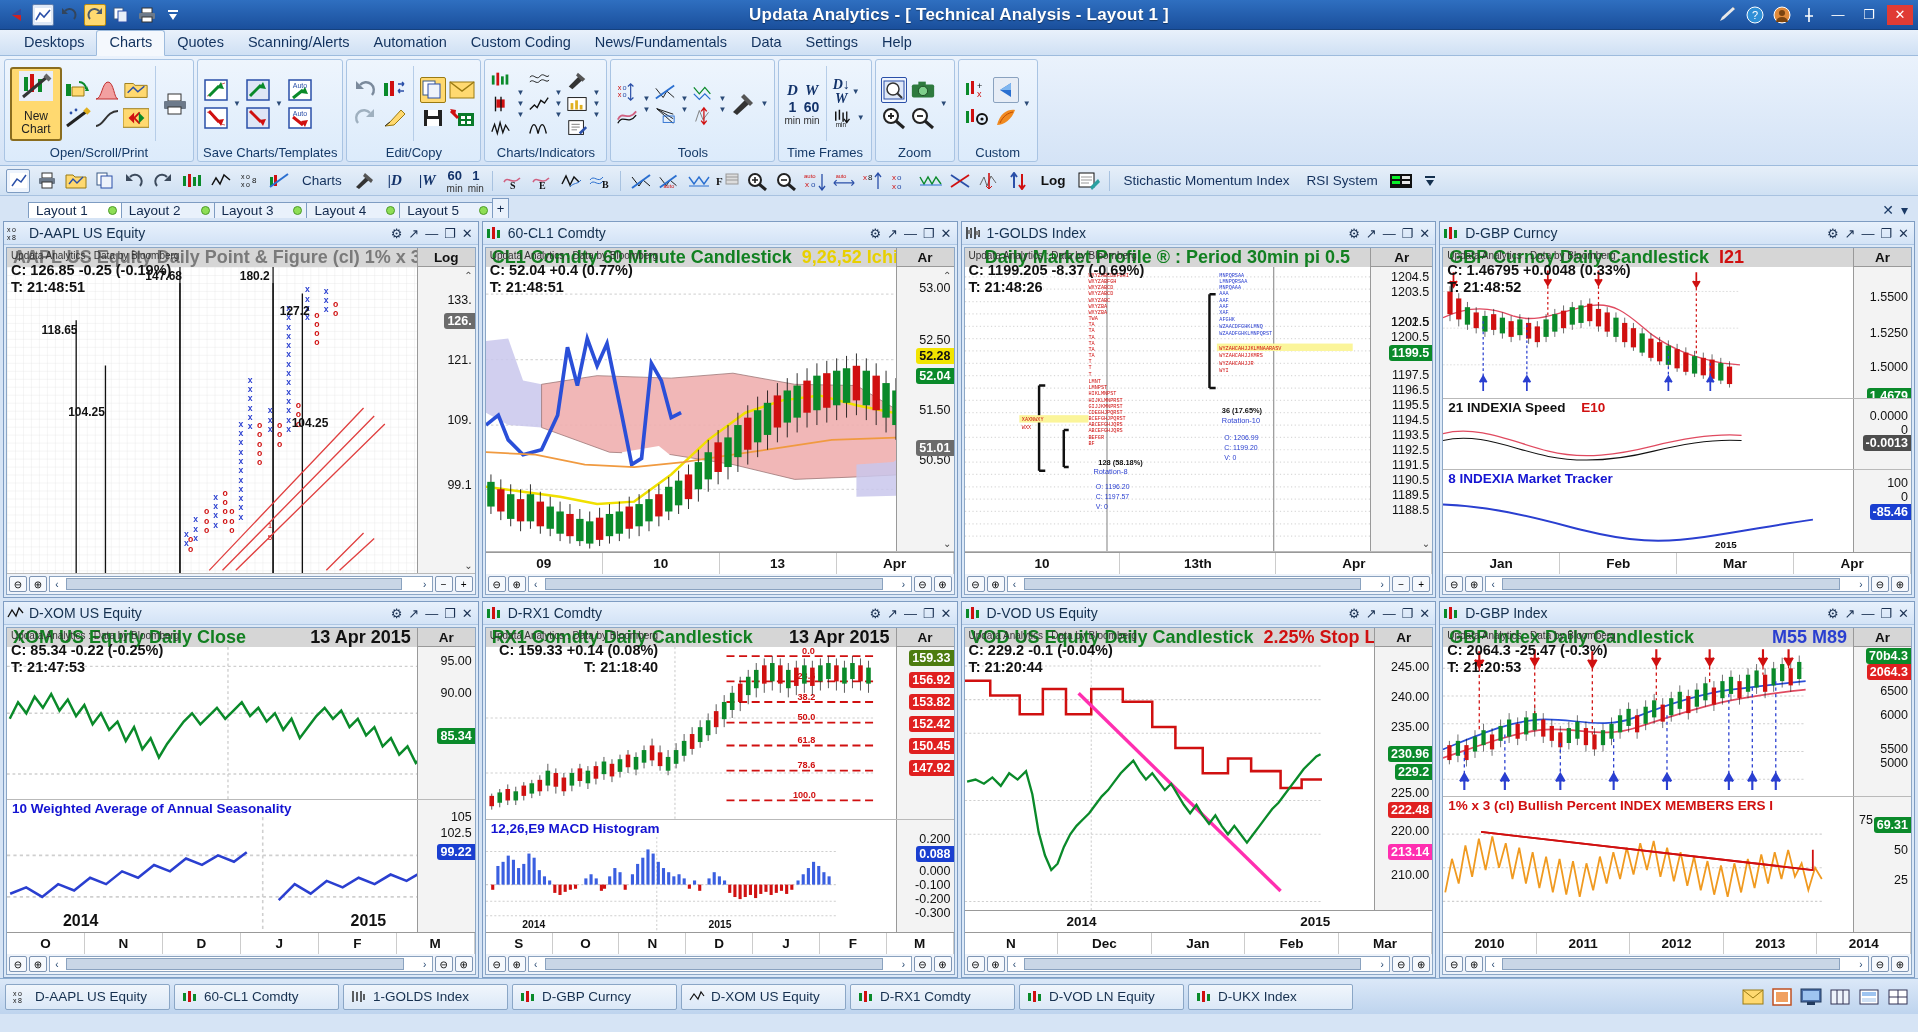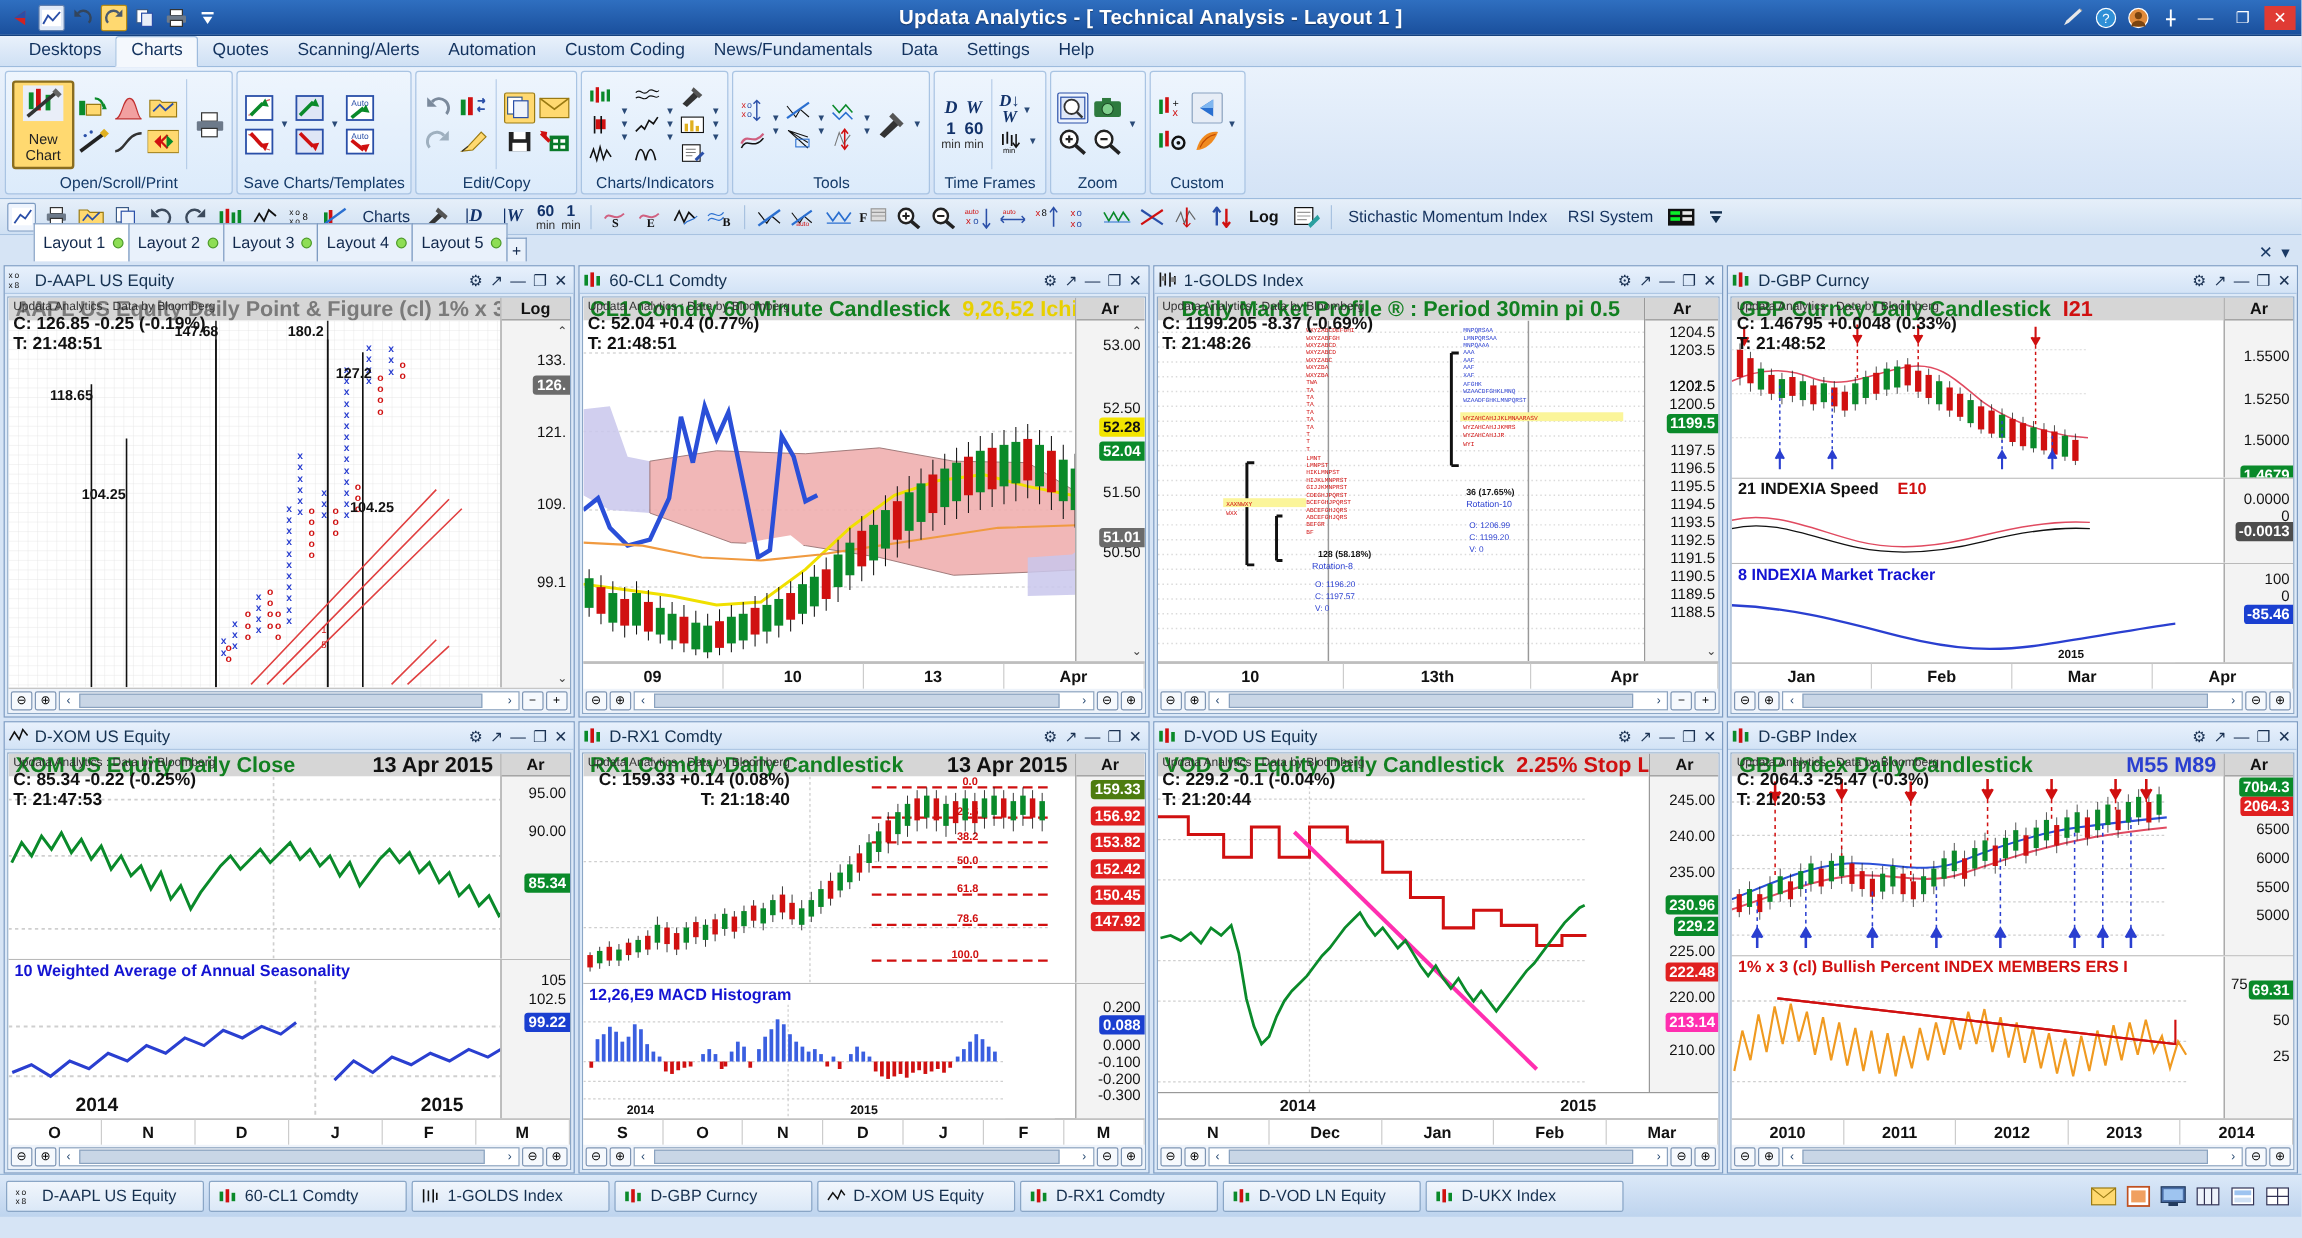--- a/index.html
+++ b/index.html
@@ -78,23 +78,23 @@
   }
   #toolbar2 .t2 { width:24px; height:24px; display:flex; align-items:center; justify-content:center; font-size:14px; }
   #toolbar2 .t2txt { font-size:13.5px; color:#13305c; padding:0 6px; }
   .t2sep { width:1px; height:20px; background:#a8c2e0; margin:0 3px; }
   
   #layouttabs {
     height:22px; background:#d6e4f5; display:flex; align-items:flex-end; padding-left:28px; gap:0;
     position:relative;
   }
   .ltab {
-    height:32px; background:#e9f1fb; border:1px solid #7e9cc2; border-bottom:none;
+    height:16px; background:#e9f1fb; border:1px solid #7e9cc2; border-bottom:none;
     display:flex; align-items:center; padding:0 4px 0 7px; font-size:13.5px; color:#11284c;
-    margin-right:-1px; gap:6px;justify-content:space-between;
+    margin-right:-1px; gap:20px;justify-content:space-between;
   }
   .ltab.active { background:#fff; }
   .ldot { width:9px; height:9px; border-radius:50%; background:#8ede55; border:1px solid #4d9b2a; }
   .lplus { width:17px; height:20px; background:#e9f1fb; border:1px solid #7e9cc2; border-bottom:none;
            display:flex; align-items:center; justify-content:center; font-size:13px; color:#11284c;}
   .ltabs-right { margin-left:auto; display:flex; align-items:center; gap:7px; padding-right:10px; color:#1b3a66; font-size:14px;}
   
   #grid { position:relative; width:1918px; height:760px; background:#d6e4f5; padding:3px 3px 0 3px;
           display:grid; grid-template-columns:repeat(4,1fr); grid-template-rows:1fr 1fr; gap:3px;}
   .win { background:#dce9f8; border:1px solid #7e9cc2; display:flex; flex-direction:column; overflow:hidden; }
@@ -2284,21 +2284,21 @@
             <div class="c">C: 2064.3  -25.47 (-0.3%)</div>
             <div class="t">T: 21:20:53</div>
           </div>
         </div>
         <div class="axis">
           <div class="axis-hdr">Ar</div>
           <div class="pricebadge" style="top:20px;background:#0a8a2a;">70b4.3</div>
           <div class="pricebadge" style="top:36px;background:#e02020;">2064.3</div>
           <div class="tick" style="top:56px">6500</div>
           <div class="tick" style="top:80px">6000</div>
-          <div class="tick" style="top:104px">5500</div>
+          <div class="tick" style="top:114px">5500</div>
           <div class="tick" style="top:128px">5000</div>
         </div>
       </div>
       <div class="pane" style="flex:1;border-bottom:none;">
         <div class="plot">
           <div class="sub-hdr" style="color:#d01010;">
             <span>1% x 3 (cl) Bullish Percent  INDEX MEMBERS ERS I</span>
           </div>
           <svg class="grid-bg" style="top:17px;height:calc(100% - 17px);" viewBox="0 0 340 105" preserveAspectRatio="none">
             <rect width="340" height="105" fill="#fff"></rect>

